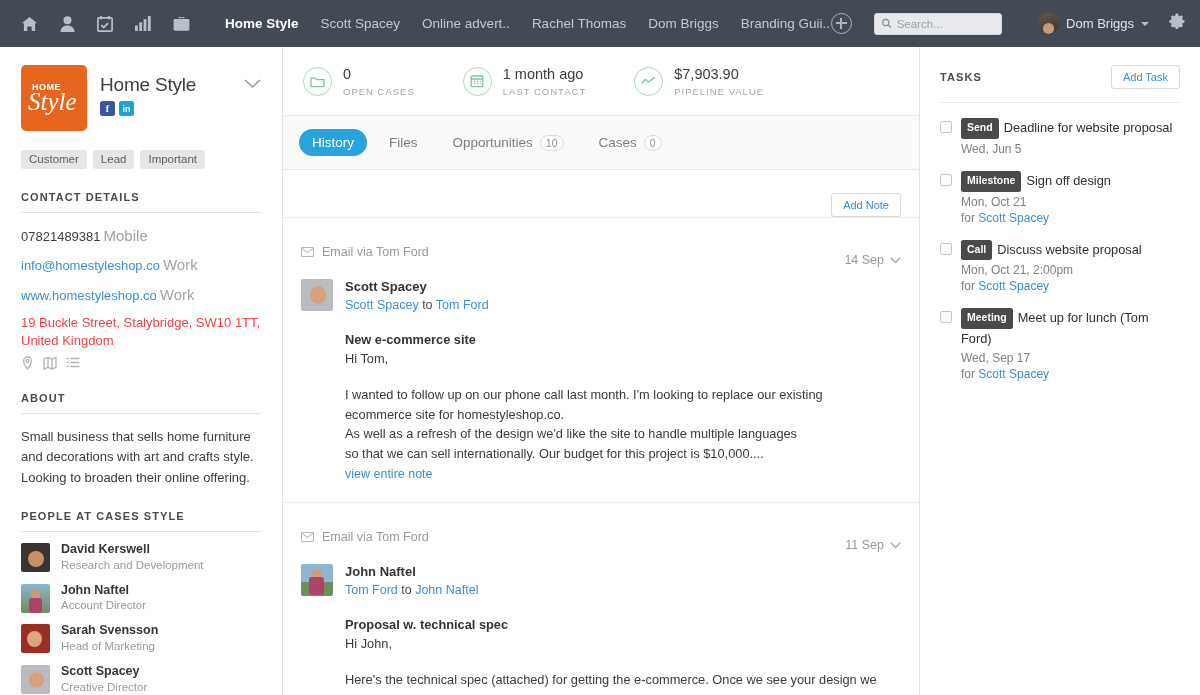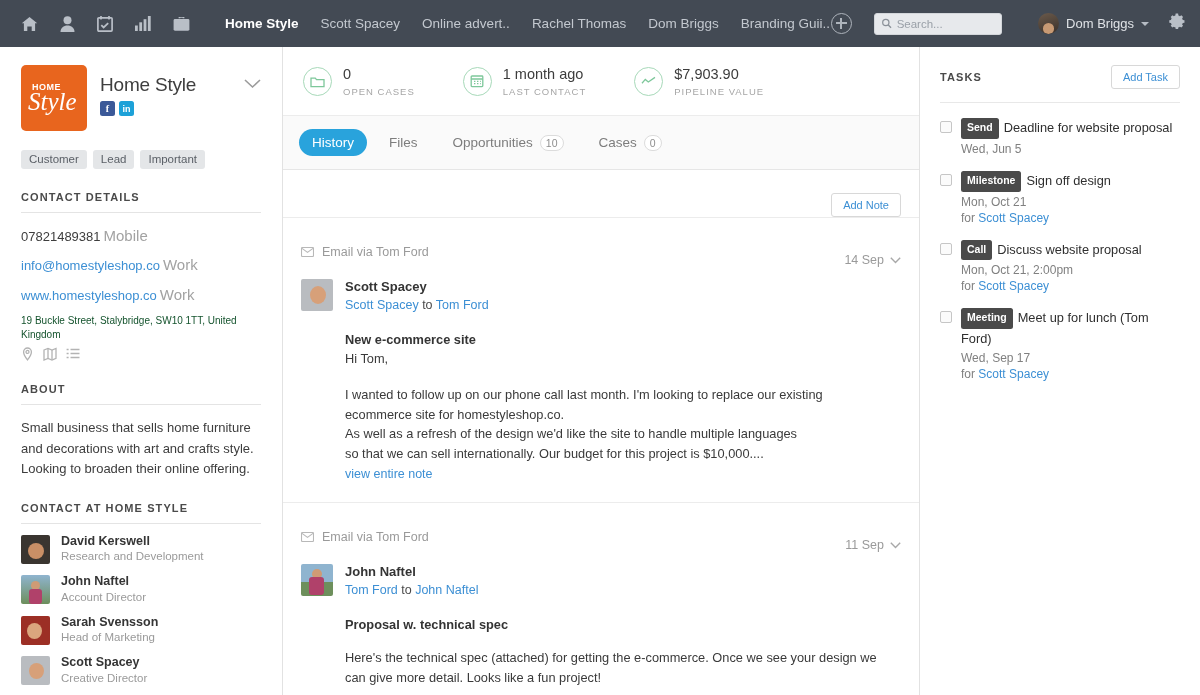--- a/index.html
+++ b/index.html
@@ -121,21 +121,21 @@
 
   .sec-title {
     font-size: 11px; font-weight: bold; color: #4a4a4a;
     letter-spacing: 1.1px; margin-top: 22px;
     padding-bottom: 9px; border-bottom: 1px solid #e4e4e4;
   }
   .contact-list { margin-top: 13px; }
   .crow { font-size: 13px; color: #3d3d3d; margin-bottom: 9px; line-height: 1.35; }
   .crow .lbl { color: #a2a2a2; font-size: 15px; margin-left: 3px; }
   .crow a { color: #3c8fd4; text-decoration: none; cursor: pointer; }
-  .addr { font-size: 10px; color: #14532d; line-height: 1.42; }
+  .addr { font-size: 13px; color: #ef4444; line-height: 1.42; }
   .addr-icons { display: flex; gap: 9px; margin-top: 5px; }
   .addr-icons svg { stroke: #b3b3b3; fill: none; stroke-width: 1.3; cursor: pointer; }
 
   .about-text {
     font-size: 13px; color: #3d3d3d; line-height: 1.58; margin-top: 13px;
   }
 
   .person {
     display: flex; align-items: center; gap: 11px; margin-top: 10px; cursor: pointer;
   }
@@ -364,21 +364,21 @@
           </svg>
         <svg width="14" height="13" viewBox="0 0 14 13">
             <path d="M0.6 2.5h2M0.6 6.5h2M0.6 10.5h2M4.5 2.5h9M4.5 6.5h9M4.5 10.5h9"></path>
           </svg>
       </div>
     </div>
 
     <div class="sec-title">ABOUT</div>
     <div class="about-text">Small business that sells home furniture and decorations with art and crafts style. Looking to broaden their online offering.</div>
 
-    <div class="sec-title">CONTACT AT HOME STYLE</div>
+    <div class="sec-title">PEOPLE AT CASES STYLE</div>
     <div style="margin-top:5px">
       <div class="person">
         <span class="pav" style="background:#3a3530">
             <i style="left:7px;top:8px;width:16px;height:16px;background:#c98f66"></i>
           </span>
         <span>
           <span class="pname" style="display:block">David Kerswell</span>
           <span class="prole" style="display:block">Research and Development</span>
         </span>
       </div>
@@ -532,20 +532,21 @@
             <i style="left:11px;top:5px;width:10px;height:10px;background:#cf9b75"></i>
             <i style="left:8px;top:13px;width:15px;height:18px;border-radius:3px;background:#b0416a"></i>
           </span>
         <div style="flex:1">
           <div class="sender">John Naftel</div>
           <div class="route">
             <a>Tom Ford</a><span> to </span><a>John Naftel</a>
           </div>
           <div class="msg">
             <div class="msg-subj">Proposal w. technical spec</div>
+            <div class="msg-text">Hi John,</div>
             <div class="msg-text" style="margin-top:16px">Here's the technical spec (attached) for getting the e-commerce. Once we see your design we
 can give more detail. Looks like a fun project!</div>
             <div class="attach">
               <span class="attach-ico">A</span>
               <span class="attach-name">technical-spec.pdf</span>
             </div>
           </div>
         </div>
       </div>
     </div>

